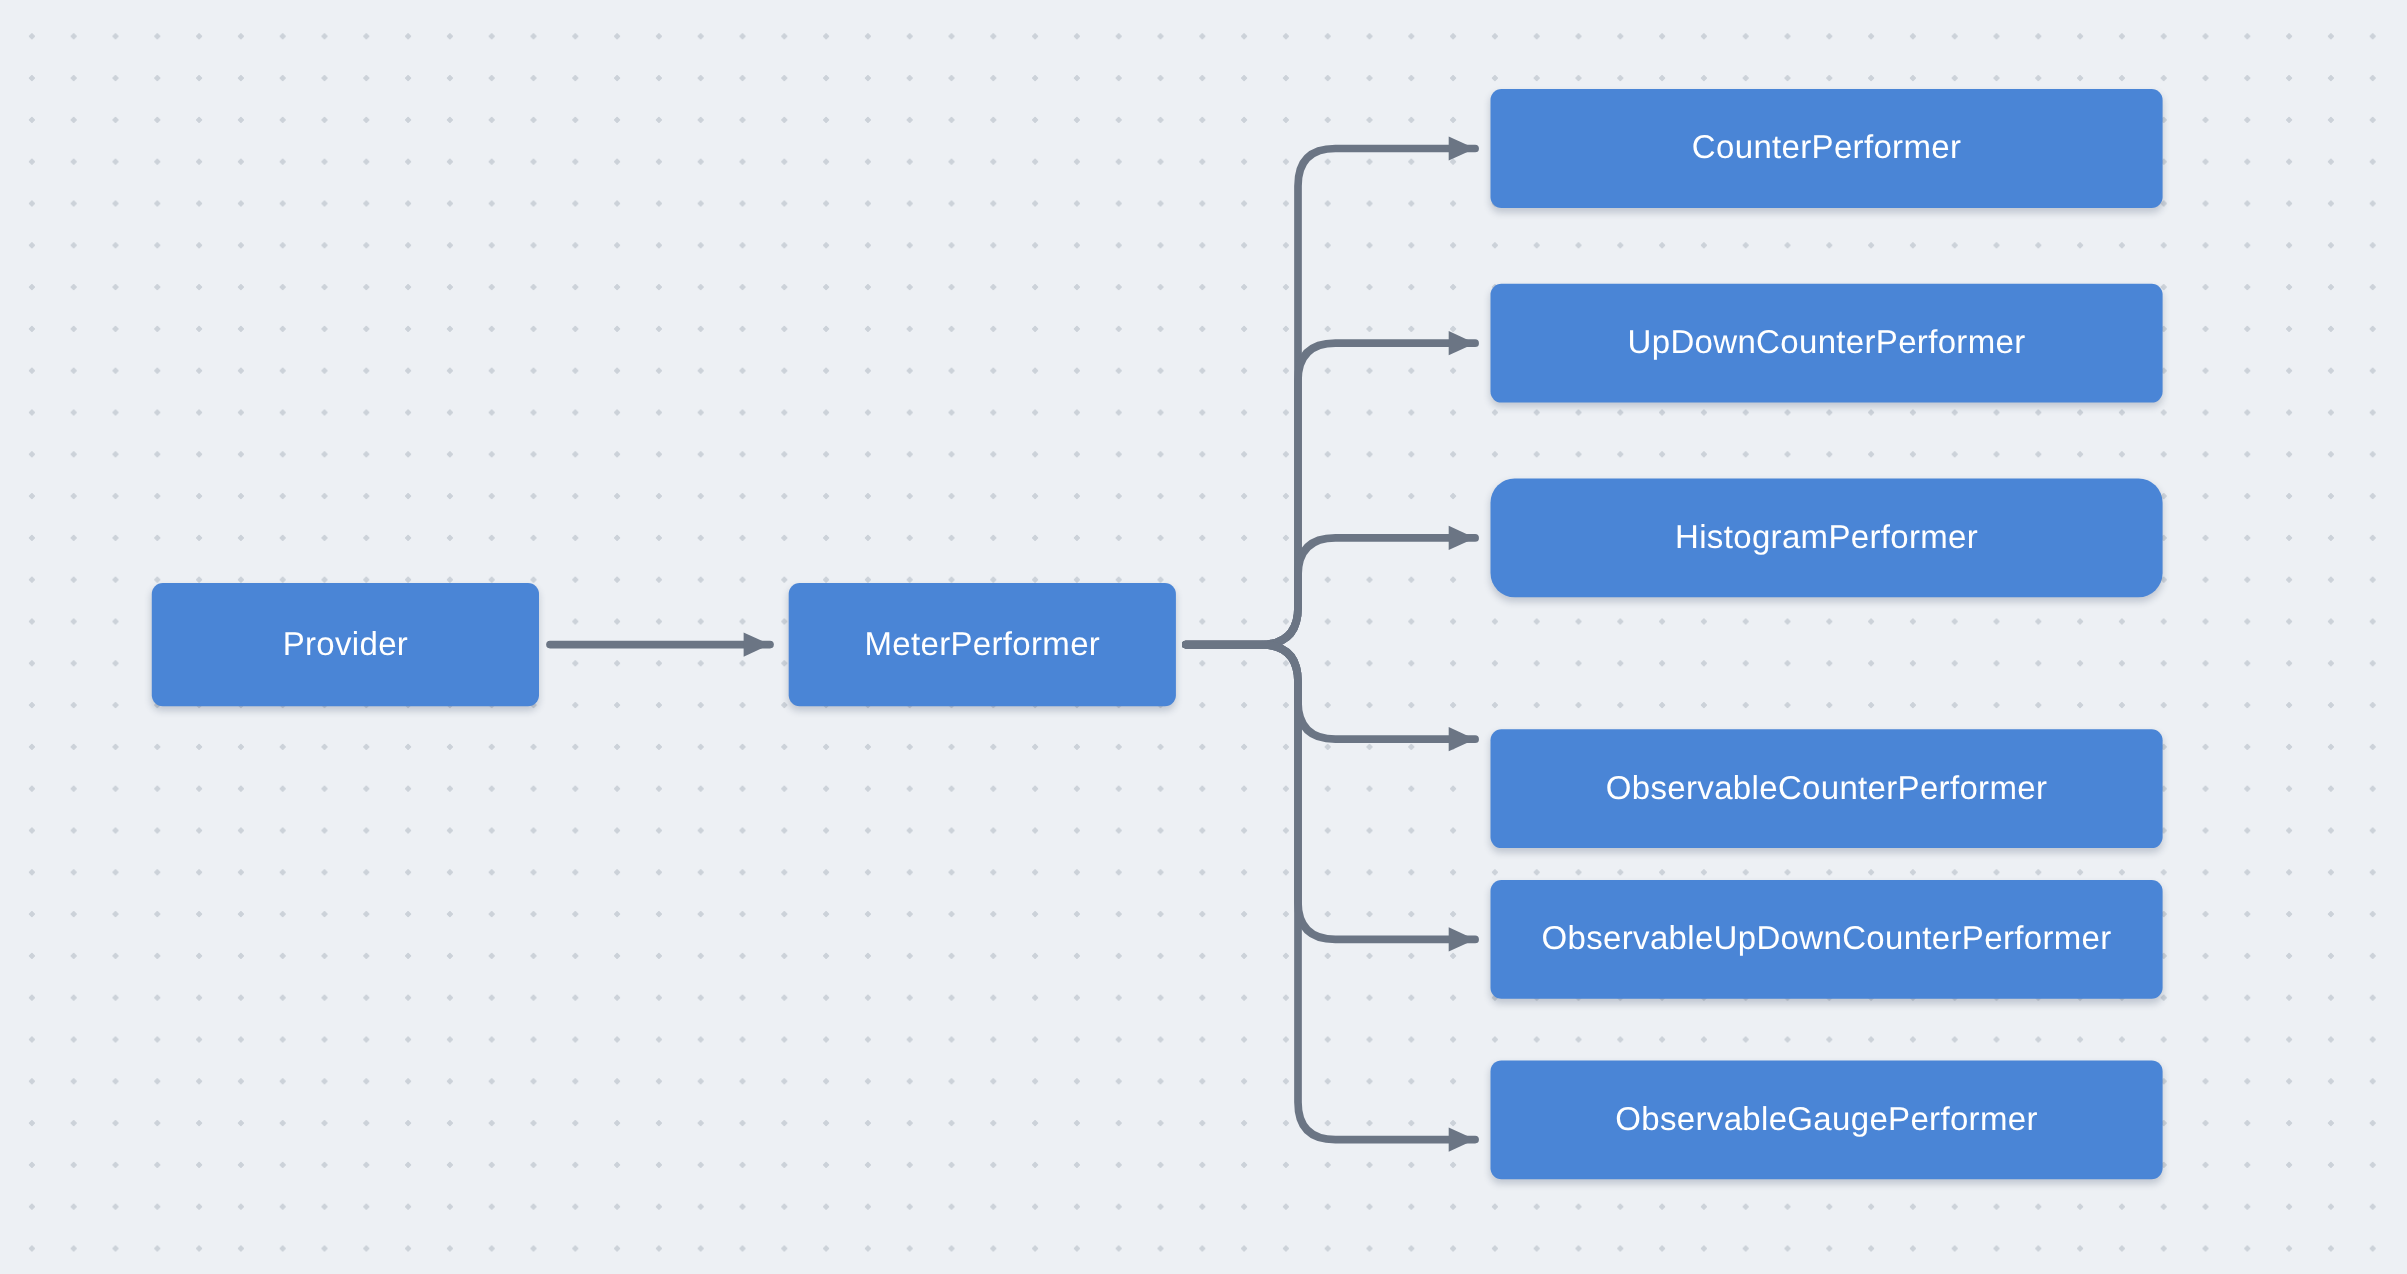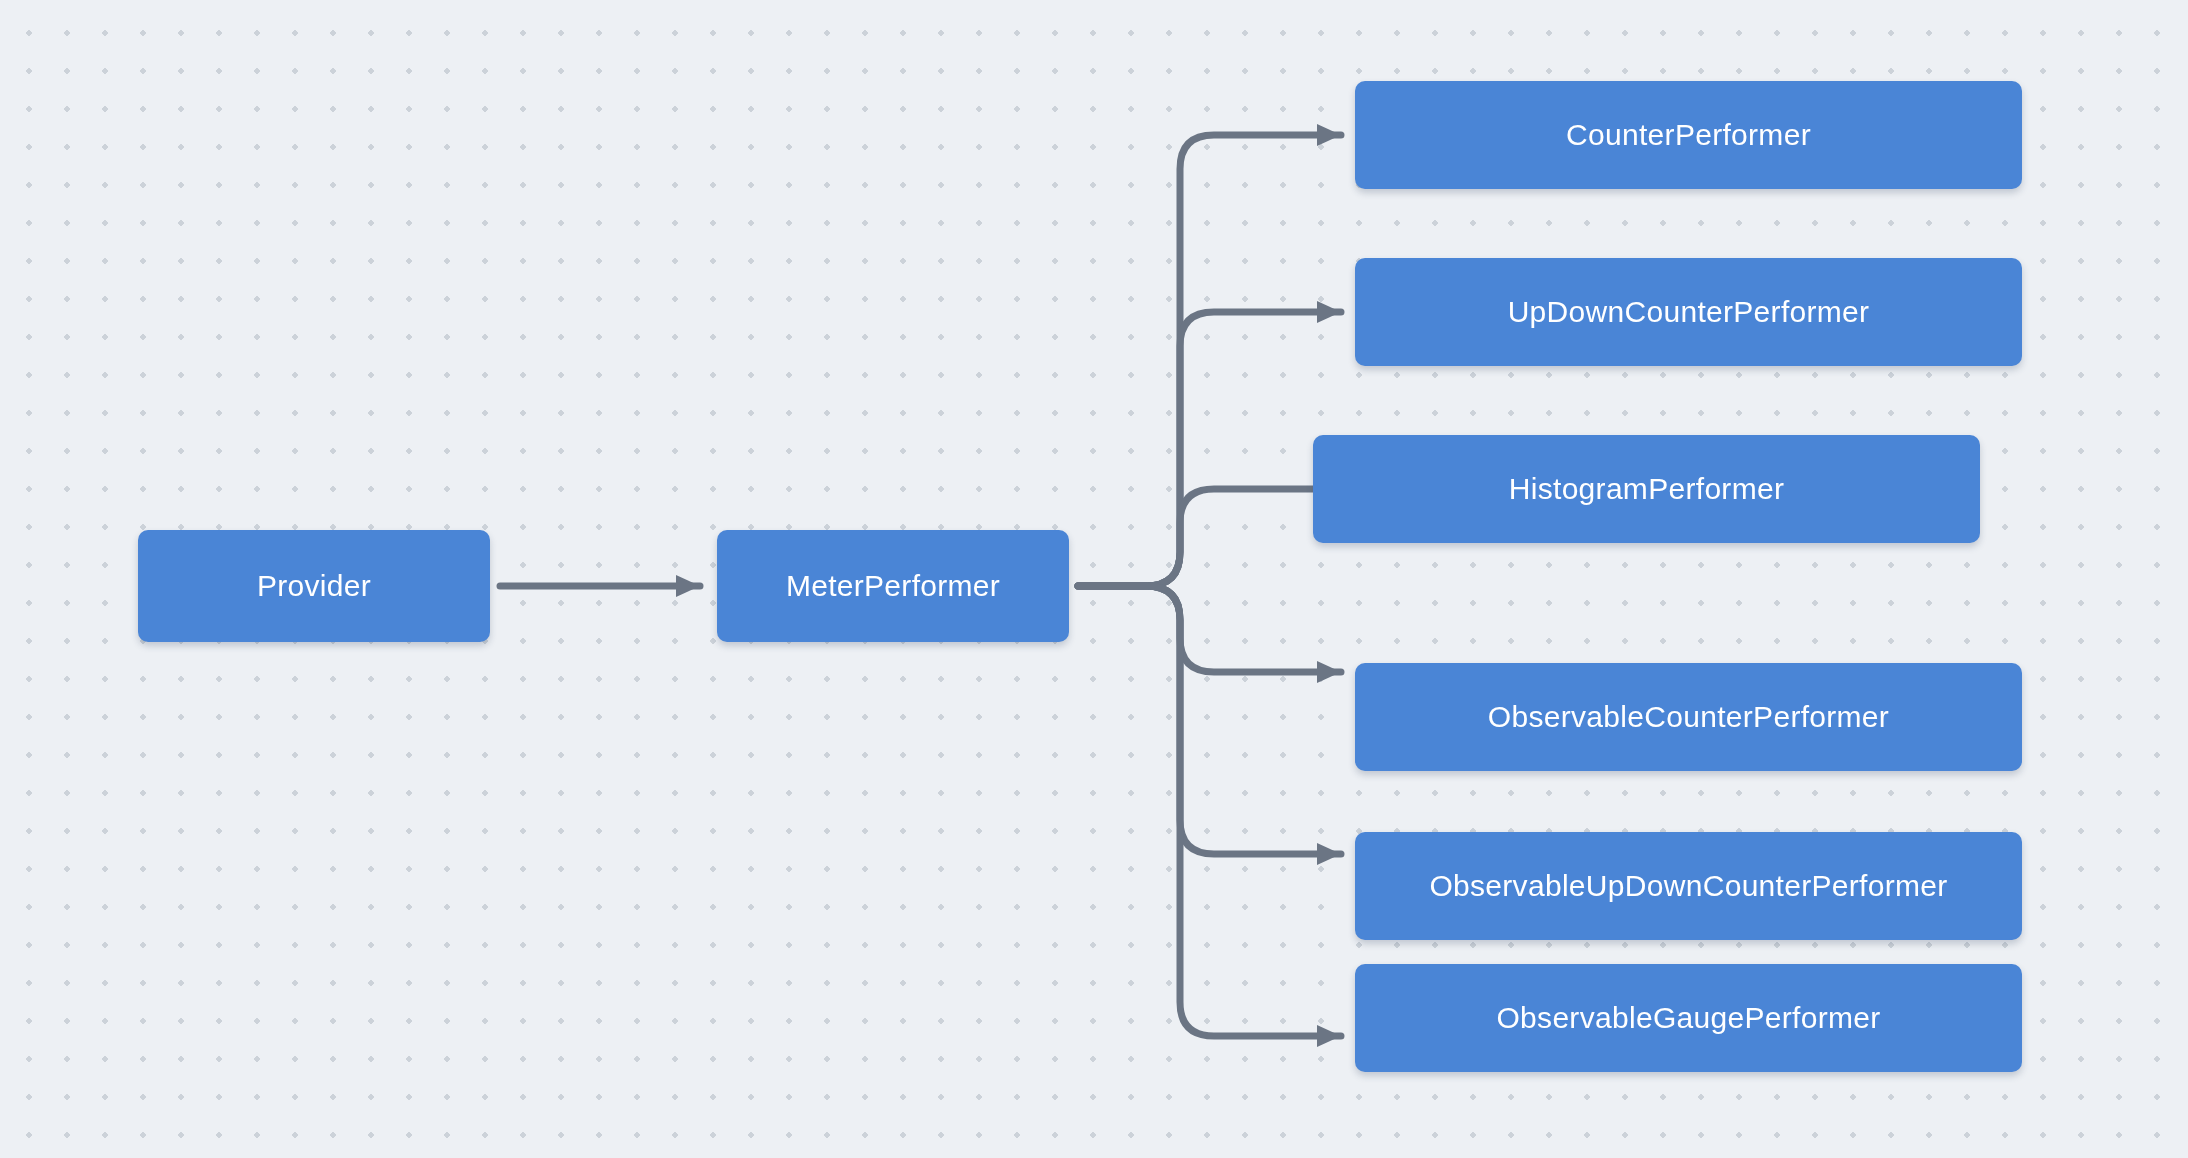--- a/index.html
+++ b/index.html
@@ -48,21 +48,21 @@
     box-shadow: 0 4px 7px rgba(40, 60, 90, 0.22);
     box-sizing: border-box;
     cursor: default;
     white-space: nowrap;
   }
   .node-left {
     width: 352px;
     height: 112px;
   }
   .node-leaf {
-    width: 667px;
+    width: 611px;
     height: 108px;
   }
 </style>
 </head>
 <body>
 
 <div class="canvas">
 
   <svg class="connectors" width="2188" height="1158" viewBox="0 0 2188 1158">
     <defs>
@@ -95,29 +95,29 @@
   </div>
 
   <div class="node node-leaf" style="left:1355px; top:81px;">
     <span>CounterPerformer</span>
   </div>
 
   <div class="node node-leaf" style="left:1355px; top:258px;">
     <span>UpDownCounterPerformer</span>
   </div>
 
-  <div class="node node-leaf" style="left:1313px; top:435px;">
+  <div class="node node-leaf" style="left:1355px; top:435px;border-radius:22px;">
     <span>HistogramPerformer</span>
   </div>
 
   <div class="node node-leaf" style="left:1355px; top:618px;margin-top:45px;">
     <span>ObservableCounterPerformer</span>
   </div>
 
-  <div class="node node-leaf" style="left:1355px; top:800px;margin-top:32px;">
+  <div class="node node-leaf" style="left:1355px; top:800px;">
     <span>ObservableUpDownCounterPerformer</span>
   </div>
 
   <div class="node node-leaf" style="left:1355px; top:964px;">
     <span>ObservableGaugePerformer</span>
   </div>
 
 </div>
 
 </body></html>

